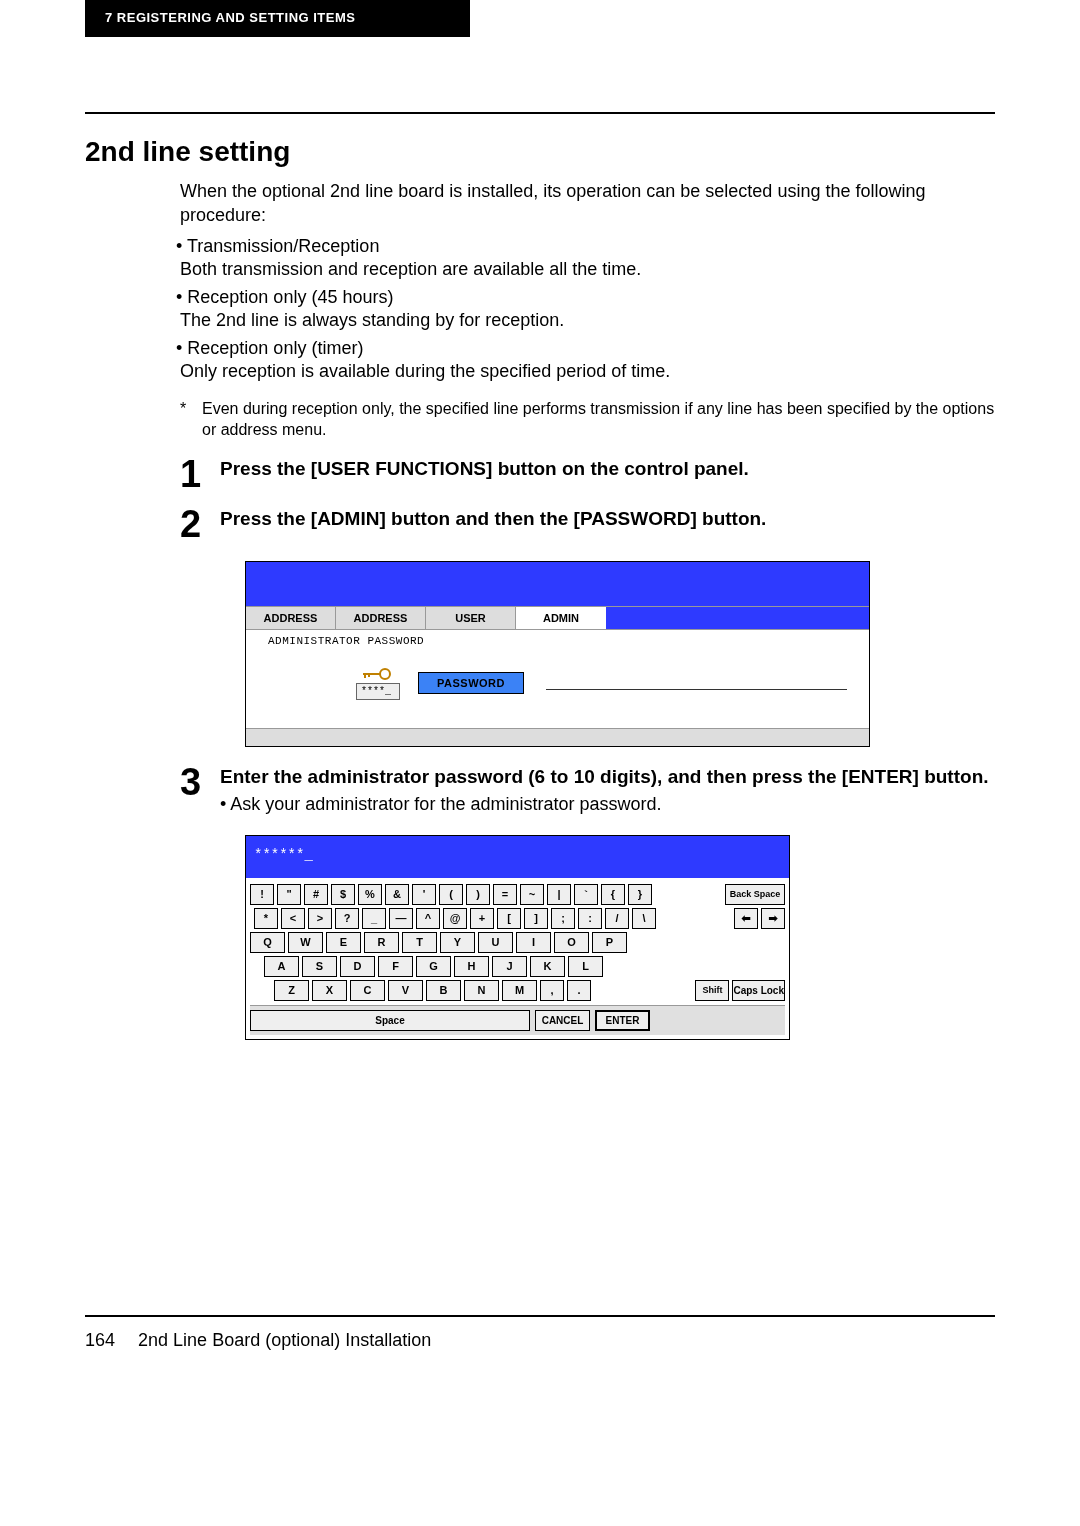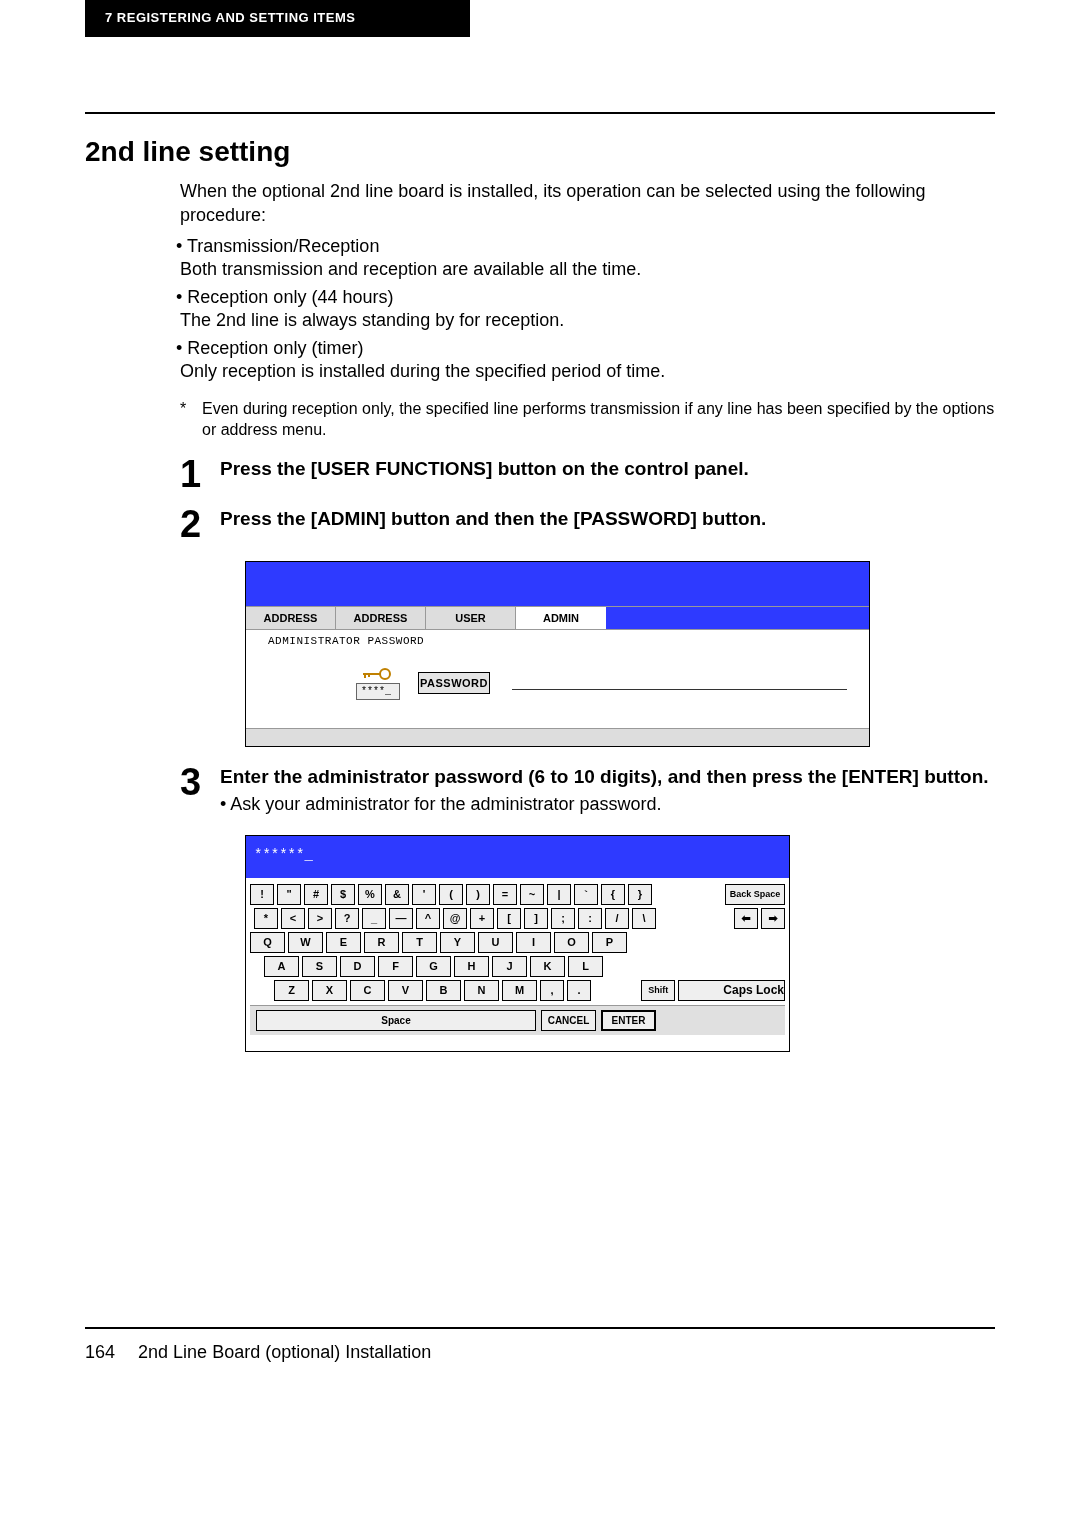--- a/index.html
+++ b/index.html
@@ -28,42 +28,42 @@
   .ui-tabs { display: flex; background: #e6e6e6; border-top: 1px solid #999; border-bottom: 1px solid #999; }
   .ui-tab { flex: 0 0 90px; text-align: center; font-size: 11px; font-weight: bold; padding: 4px 0; border-right: 1px solid #999; background: #ddd; }
   .ui-tab.last { border-right: none; background: #fff; }
   .ui-tabs-spacer { flex: 1; background: #2e3aff; }
   .ui-body { padding: 2px 10px 28px 10px; }
   .ui-body-label { font-size: 11px; letter-spacing: 0.5px; font-family: "Courier New", monospace; margin: 2px 0 18px 12px; }
   .ui-row { display: flex; align-items: center; gap: 22px; justify-content: flex-start; padding-left: 100px; }
   .ui-key-icon { width: 40px; text-align: center; }
   .ui-key-icon svg { display: block; margin: 0 auto 2px; }
   .ui-key-val { border: 1px solid #666; background: #eee; font-size: 10px; padding: 1px 4px; font-family: "Courier New", monospace; width: 44px; text-align: left; }
-  .ui-btn { border: 1.5px solid #000; background: #e5e5e5; font-size: 11px; font-weight: bold; padding: 4px 1px; letter-spacing: 0.5px; text-align: right; }
+  .ui-btn { border: 1.5px solid #000; background: #3b82f6; font-size: 11px; font-weight: bold; padding: 4px 18px; letter-spacing: 0.5px; text-align: right; }
   .ui-input-line { flex: 1; height: 14px; border-bottom: 1px solid #333; margin-right: 12px; }
   .ui-statusbar { border-top: 1px solid #999; height: 18px; background: #ddd; }
 
   
   .kb-window { border: 1px solid #000; width: 545px; margin: 18px 0 10px 65px; background: #fff; }
   .kb-title { background: #2e3aff; color: #fff; font-family: "Courier New", monospace; font-size: 14px; padding: 10px 8px 14px; }
   .kb-body { padding: 6px 4px 0; }
   .kb-row { display: flex; gap: 3px; margin-bottom: 3px; align-items: center; }
   .kb-key { border: 1px solid #000; background: #efefef; min-width: 24px; height: 21px; display: flex; align-items: center; justify-content: center; font-size: 11px; font-weight: bold; }
   .kb-key.wide35 { min-width: 35px; }
   .kb-key.backspace { min-width: 60px; font-size: 9px; white-space: nowrap; }
   .kb-key.shift { min-width: 34px; font-size: 9px; }
-  .kb-key.caps { min-width: 52px; font-size: 12px; white-space: nowrap; padding-left: 44px; }
+  .kb-key.caps { min-width: 52px; font-size: 10px; white-space: nowrap; }
   .kb-key.space { flex: 0 0 280px; font-size: 10px; font-weight: bold; }
   .kb-key.cancel { min-width: 55px; font-size: 10px; font-weight: bold; }
   .kb-key.enter { min-width: 55px; font-size: 10px; font-weight: bold; border: 2px solid #000; }
   .kb-spacer { flex: 1; }
   .kb-row.offset1 { padding-left: 4px; }
   .kb-row.offset2 { padding-left: 14px; }
   .kb-row.offset3 { padding-left: 24px; }
-  .kb-row.bottom { border-top: 1px solid #999; padding: 4px 6px; margin-top: 4px; margin-bottom: 16px; background: #e0e0e0; justify-content: flex-start; gap: 5px; }
+  .kb-row.bottom { border-top: 1px solid #999; padding: 4px 6px; margin-top: 4px; margin-bottom: 4px; background: #e0e0e0; justify-content: center; gap: 5px; }
   .kb-row.bottom .space-holder { flex: 0 0 220px; display: flex; justify-content: flex-end; }
   .kb-arrow { min-width: 24px; }
 
   .hr-bottom { border: none; border-top: 2px solid #000; margin-top: 275px; margin-bottom: 12px; }
   .footer { font-size: 18px; }
   .footer .page-num { margin-right: 18px; }
 </style>
 </head>
 <body>
 
@@ -75,26 +75,26 @@
   <div class="section-title">2nd line setting</div>
 
   <div class="indent">
     <p class="intro">When the optional 2nd line board is installed, its operation can be selected using the following procedure:</p>
     <ul class="bullets">
       <li>
         <span class="bullet">Transmission/Reception</span>
         <span class="sub">Both transmission and reception are available all the time.</span>
       </li>
       <li>
-        <span class="bullet">Reception only (44 hours)</span>
+        <span class="bullet">Reception only (45 hours)</span>
         <span class="sub">The 2nd line is always standing by for reception.</span>
       </li>
       <li>
         <span class="bullet">Reception only (timer)</span>
-        <span class="sub">Only reception is installed during the specified period of time.</span>
+        <span class="sub">Only reception is available during the specified period of time.</span>
       </li>
     </ul>
     <div class="star-note">
       <span class="star">*</span>
       <span>Even during reception only, the specified line performs transmission if any line has been specified by the options or address menu.</span>
     </div>
 
     <div class="step">
       <div class="step-num">1</div>
       <div class="step-text">Press the [USER FUNCTIONS] button on the control panel.</div>

